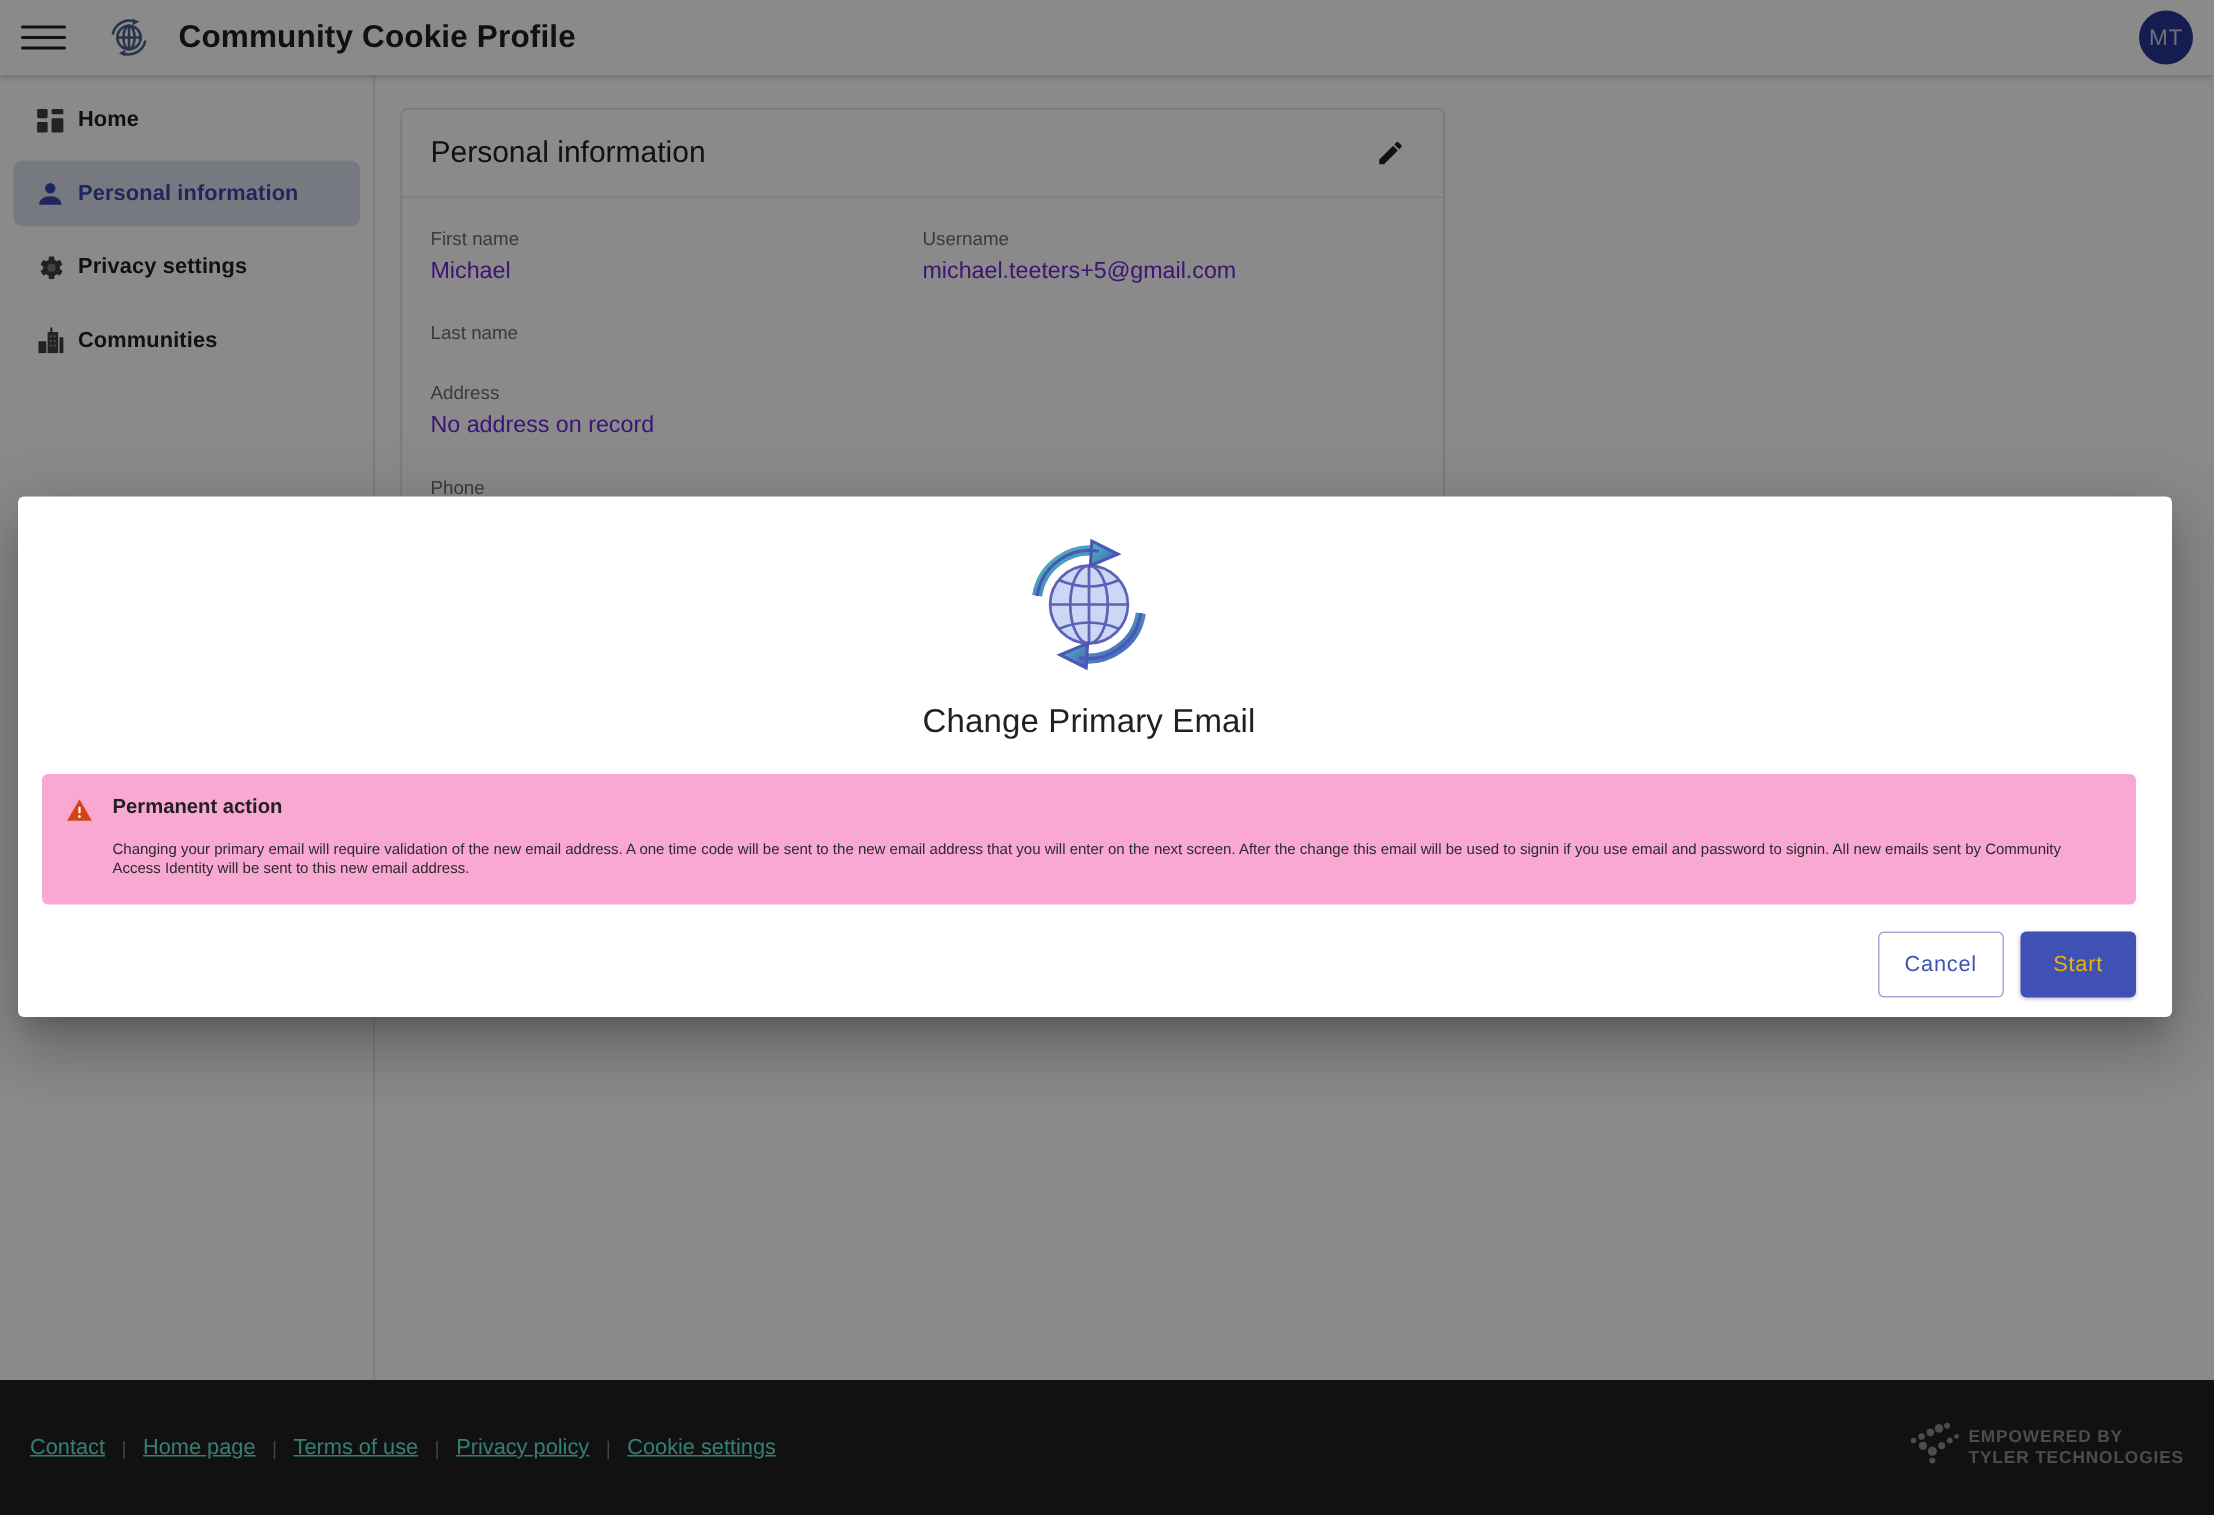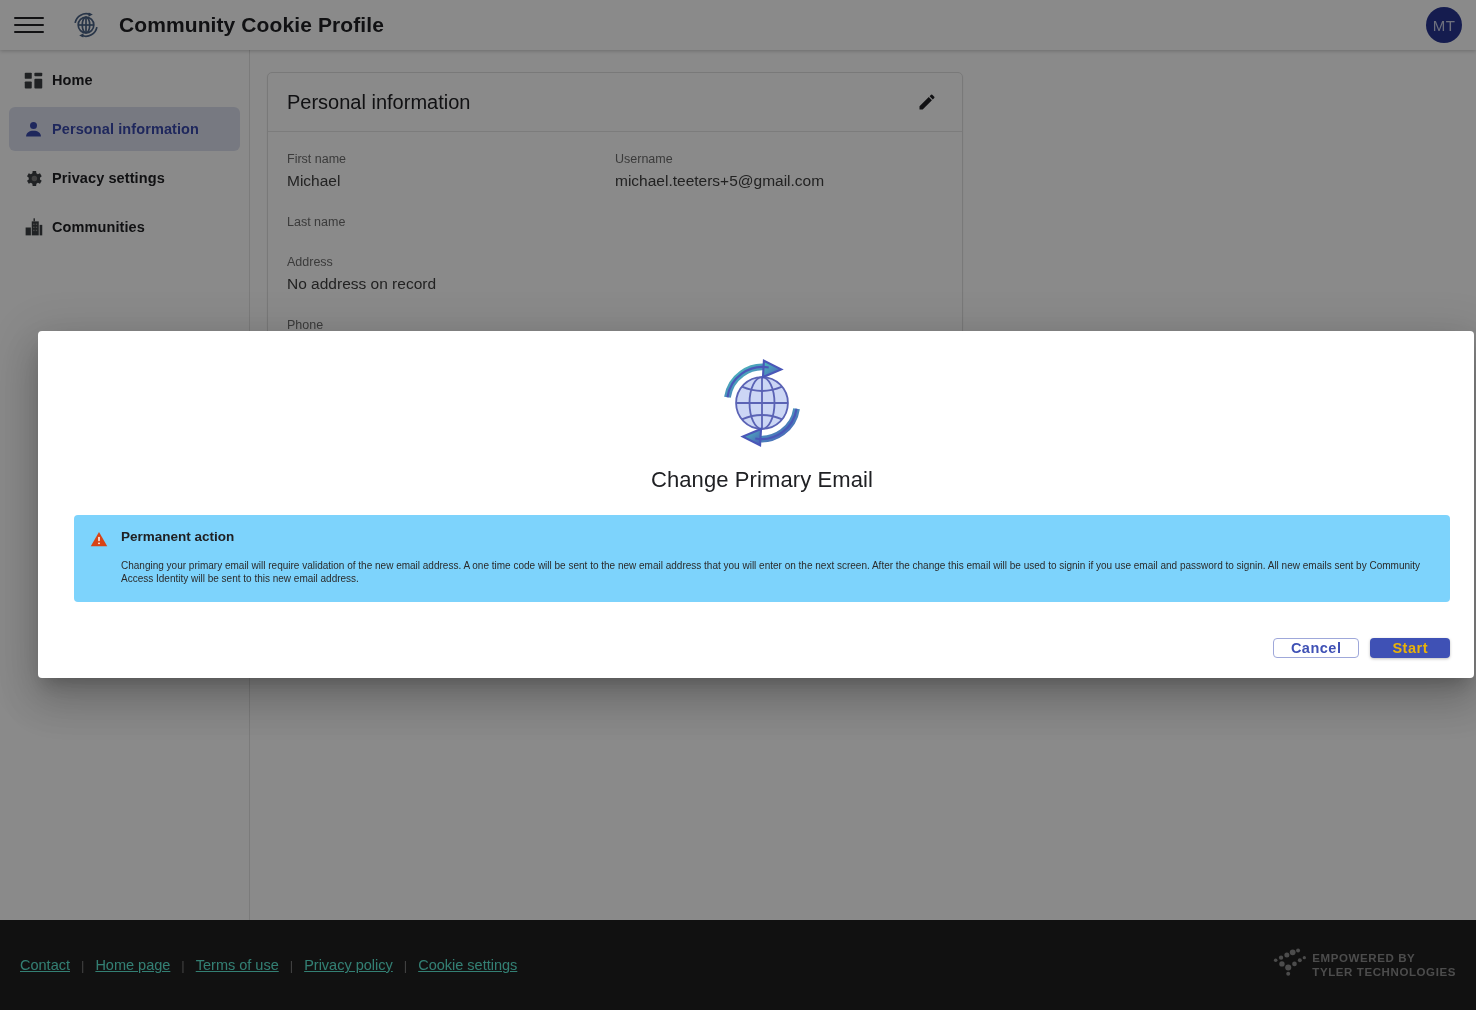--- a/index.html
+++ b/index.html
@@ -62,57 +62,57 @@
   .card-head {
     height:59px; display:flex; align-items:center; justify-content:space-between;
     padding: 0 22px 0 19px; border-bottom:1px solid #e6e6e6;
   }
   .card-head h2 { font-size:20px; font-weight:400; color:#202124; }
   .edit-btn { width:26px; height:26px; display:flex; align-items:center; justify-content:center; cursor:pointer; color:#202124; }
   .card-body { padding: 18px 19px 26px 19px; display:flex; flex-wrap:wrap; }
   .col { width: 50%; }
   .field { margin-bottom: 21px; }
   .field .k { font-size:12.5px; color:#6e6e6e; line-height:1.5; }
-  .field .v { font-size:15.5px; color:#404040; line-height:1.45; margin-top:1px; }
+  .field .v { font-size:15.5px; color:#6d28d9; line-height:1.45; margin-top:1px; }
 
   .footer {
     flex:0 0 90px; height:90px; background:#212121;
     display:flex; align-items:center; justify-content:space-between;
     padding: 0 20px 0 20px;
   }
   .flinks { display:flex; align-items:center; gap:0; }
   .flinks a { color:#5eead4; font-size:14.5px; text-decoration:underline; cursor:pointer; }
   .flinks .sep { color:#7a7a7a; font-size:13px; padding:0 11px; }
   .tyler { display:flex; align-items:center; gap:3px; }
   .tyler-txt { color:#8d8d8d; font-size:11.5px; font-weight:700; line-height:1.25; letter-spacing:.6px; }
 
   
   #scrim { position:absolute; inset:0; background: rgba(0,0,0,.46); z-index: 50; }
   #modal {
-    position:absolute; left:38px; top:331px; width:1436px; height:347px;
+    position:absolute; left:12px; top:331px; width:1436px; height:347px;
     background:#ffffff; border-radius:4px; z-index:60;
     box-shadow: 0 11px 15px -7px rgba(0,0,0,.2), 0 24px 38px 3px rgba(0,0,0,.14), 0 9px 46px 8px rgba(0,0,0,.12);
     display:flex; flex-direction:column;
-    padding: 24px 24px 20px 36px;
+    padding: 24px 24px 20px 16px;
   }
   .modal-hero { display:flex; flex-direction:column; align-items:center; }
   .modal-title { margin-top: 12px; font-size: 22px; font-weight:400; color:#202124; letter-spacing:.1px; }
 
   .alert {
     margin-top: 22px;
-    background:#7dd3fc; border-radius:4px;
+    background:#f9a8d4; border-radius:4px;
     padding: 13px 16px 16px 16px;
     display:flex; gap:13px; align-items:flex-start;
   }
   .alert-ico { flex:0 0 18px; margin-top:2px; }
   .alert-title { font-size:13.5px; font-weight:700; color:#202124; line-height:1.3; }
   .alert-text { margin-top:13px; font-size:10px; color:#2b2b2b; line-height:1.36; }
 
   .modal-actions { margin-top:auto; display:flex; justify-content:flex-end; align-items:center; gap:11px; padding-top:18px; }
-  .btn { height:20px; border-radius:4px; font-size:14.5px; font-weight:700; letter-spacing:.5px; cursor:pointer; border:none; font-family:inherit; }
+  .btn { height:44px; border-radius:4px; font-size:14.5px; font-weight:400; letter-spacing:.5px; cursor:pointer; border:none; font-family:inherit; }
   .btn-cancel { background:#fff; color:#3f51b5; border:1px solid #9fa8da; padding:0 17px; }
   .btn-start { background:#3f51b5; color:#eab308; padding:0 22px; box-shadow:0 1px 3px rgba(0,0,0,.25); }
 </style>
 </head>
 <body>
 
 <div id="page">
 
   <div class="appbar">
     <div class="hamburger">

